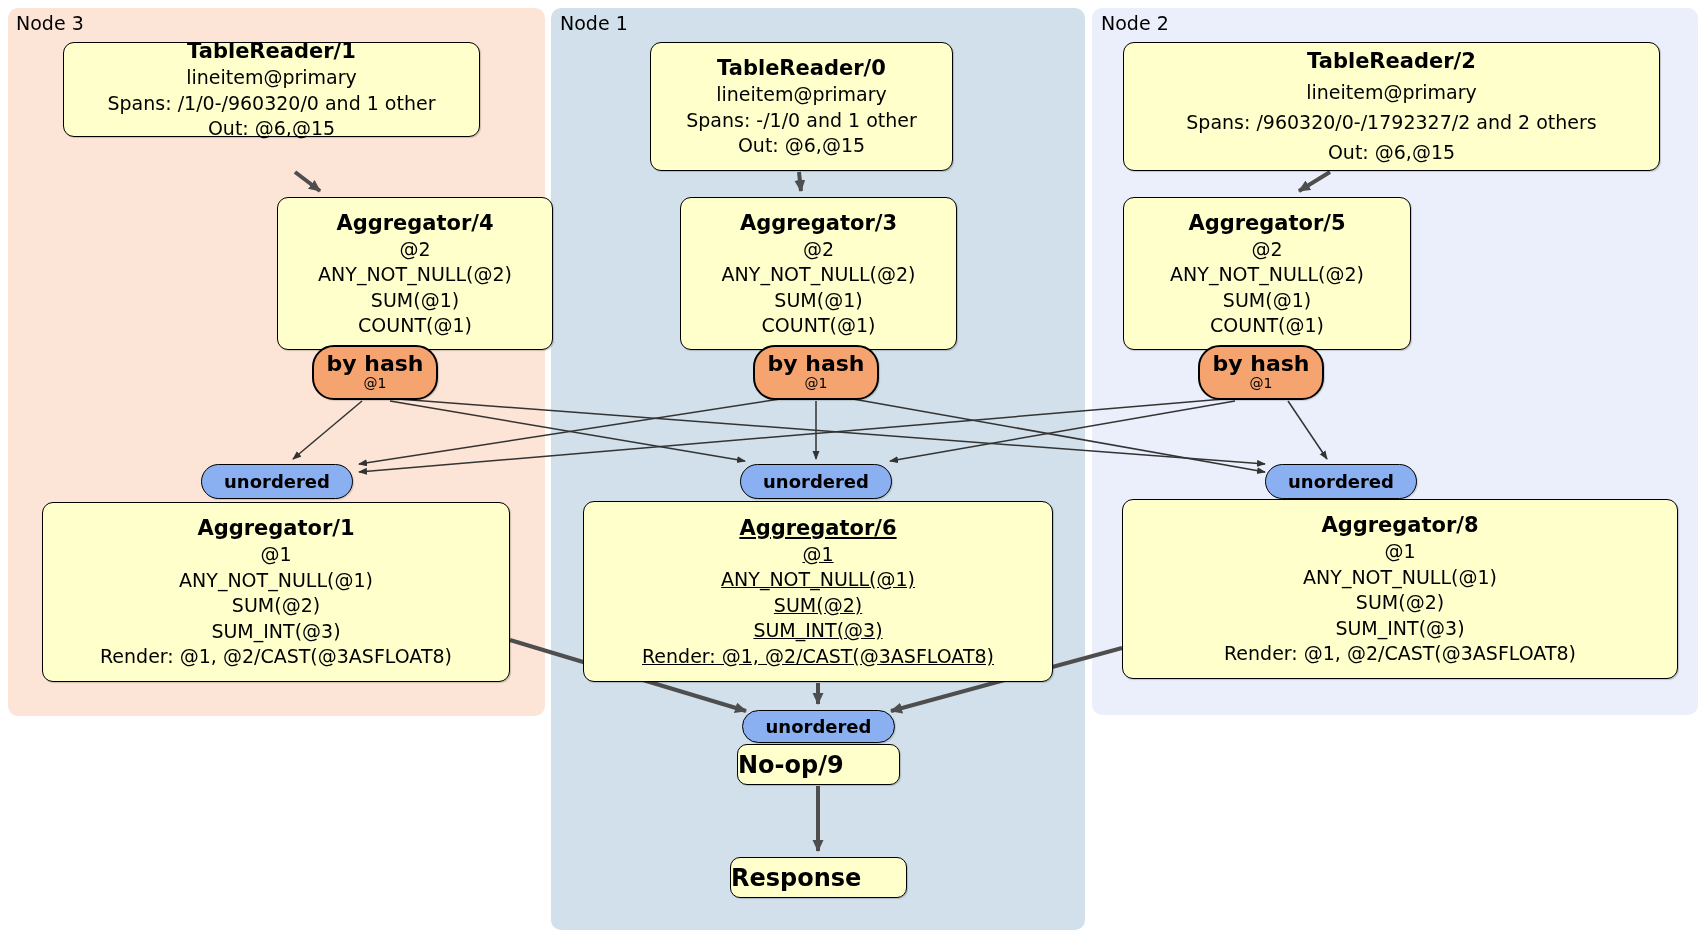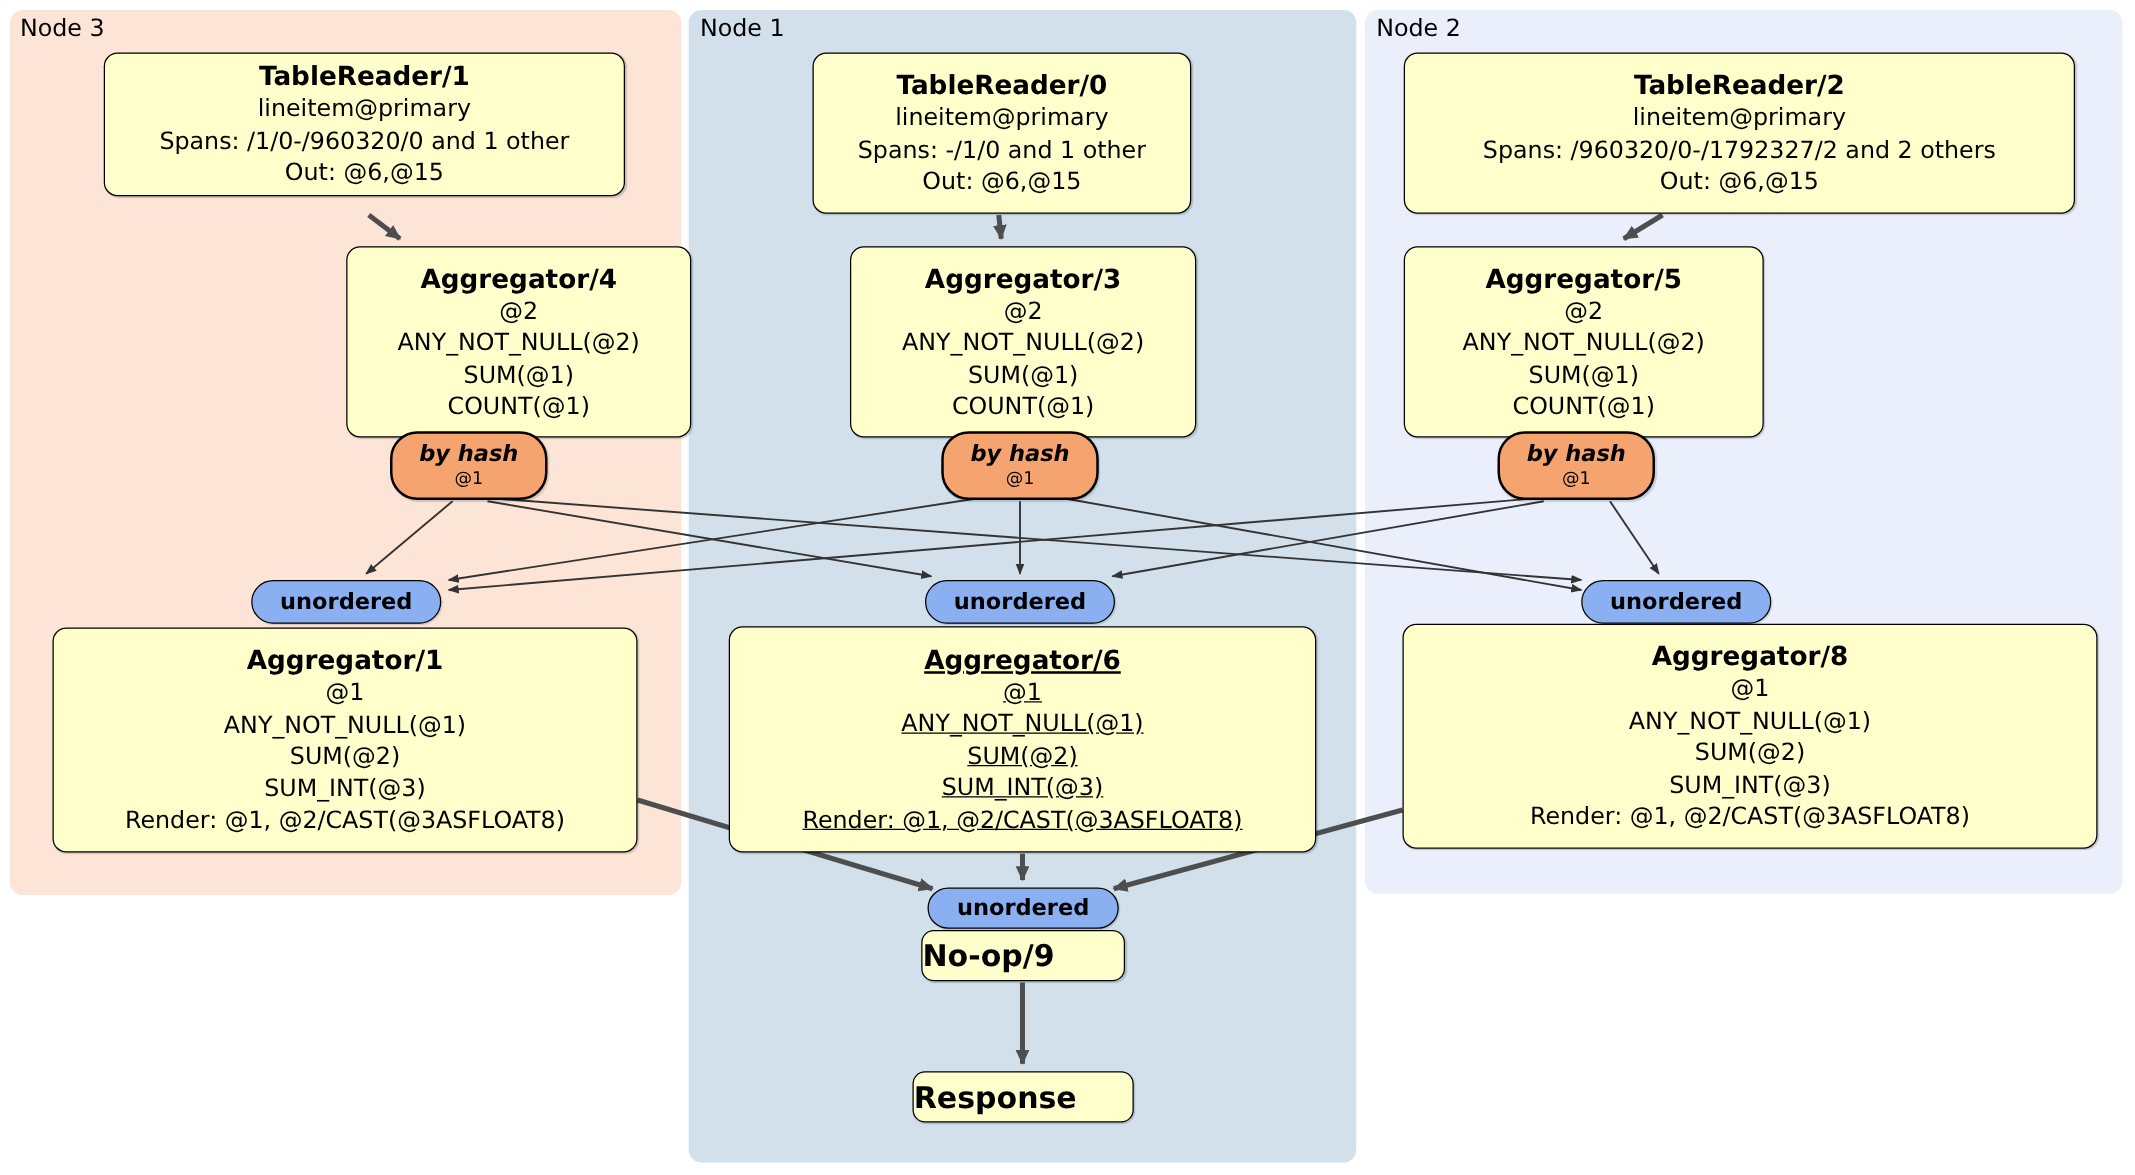--- a/index.html
+++ b/index.html
@@ -14,21 +14,21 @@
   .region-label{position:absolute;font-size:19px;line-height:22px;color:#000;}
   #edges{position:absolute;left:0;top:0;z-index:2;}
   .proc{position:absolute;z-index:3;background:var(--box_bg);border:1.6px solid #000;border-radius:11px;
         display:flex;flex-direction:column;justify-content:center;align-items:center;
         box-shadow:1px 1px 1px rgba(0,0,0,0.18);padding:4px 6px;box-sizing:border-box;}
   .proc .title{font-size:21px;font-weight:bold;line-height:28px;white-space:nowrap;}
   .proc .pline{font-size:19px;line-height:25.5px;white-space:nowrap;}
   .pill{position:absolute;z-index:4;display:flex;flex-direction:column;justify-content:center;align-items:center;
         box-sizing:border-box;box-shadow:1px 1px 1px rgba(0,0,0,0.15);}
   .router{background:var(--router_bg);border:2px solid #000;border-radius:22px;width:126px;height:55px;}
-  .router .rlabel{font-size:18px;font-weight:bold;line-height:22px;font-style:italic;}
+  .router .rlabel{font-size:22px;font-weight:bold;line-height:22px;}
   .router .rsub{font-size:14px;line-height:17px;}
   .sync{background:var(--sync_bg);border:1.8px solid #000;border-radius:18px;width:152px;height:35px;}
   .sync .slabel{font-size:18px;font-weight:bold;line-height:20px;}
   .terminal{position:absolute;z-index:3;background:var(--box_bg);border:1.8px solid #000;border-radius:10px;
         display:flex;align-items:center;box-sizing:border-box;
         box-shadow:1px 1px 1px rgba(0,0,0,0.18);}
   .terminal .title{font-size:24px;font-weight:bold;white-space:nowrap;}
 </style>
 </head>
 <body>
@@ -67,33 +67,33 @@
       <line x1="398" y1="399" x2="1265" y2="464" marker-end="url(#ah-thin)"></line>
       <line x1="780" y1="399" x2="359" y2="464" marker-end="url(#ah-thin)"></line>
       <line x1="816" y1="401" x2="816" y2="459" marker-end="url(#ah-thin)"></line>
       <line x1="853" y1="399" x2="1265" y2="472" marker-end="url(#ah-thin)"></line>
       <line x1="1224" y1="399" x2="359" y2="472" marker-end="url(#ah-thin)"></line>
       <line x1="1235" y1="401" x2="890" y2="461" marker-end="url(#ah-thin)"></line>
       <line x1="1288" y1="401" x2="1327" y2="459" marker-end="url(#ah-thin)"></line>
     </g>
   </svg>
 
-  <div class="proc" style="left:83px;top:42px;width:417px;height:115px;">
+  <div class="proc" style="left:63px;top:42px;width:417px;height:95px;">
     <div class="title">TableReader/1</div>
     <div class="pline">lineitem@primary</div>
     <div class="pline">Spans: /1/0-/960320/0 and 1 other</div>
     <div class="pline">Out: @6,@15</div>
   </div>
   <div class="proc" style="left:650px;top:42px;width:303px;height:129px;">
     <div class="title">TableReader/0</div>
     <div class="pline">lineitem@primary</div>
     <div class="pline">Spans: -/1/0 and 1 other</div>
     <div class="pline">Out: @6,@15</div>
   </div>
-  <div class="proc" style="left:1123px;top:42px;width:537px;height:129px;">
+  <div class="proc" style="left:1123px;top:42px;width:537px;height:129px;justify-content:space-between;">
     <div class="title">TableReader/2</div>
     <div class="pline">lineitem@primary</div>
     <div class="pline">Spans: /960320/0-/1792327/2 and 2 others</div>
     <div class="pline">Out: @6,@15</div>
   </div>
 
   <div class="proc" style="left:237px;top:197px;width:276px;height:153px;margin-left:40px;">
     <div class="title">Aggregator/4</div>
     <div class="pline">@2</div>
     <div class="pline">ANY_NOT_NULL(@2)</div>

